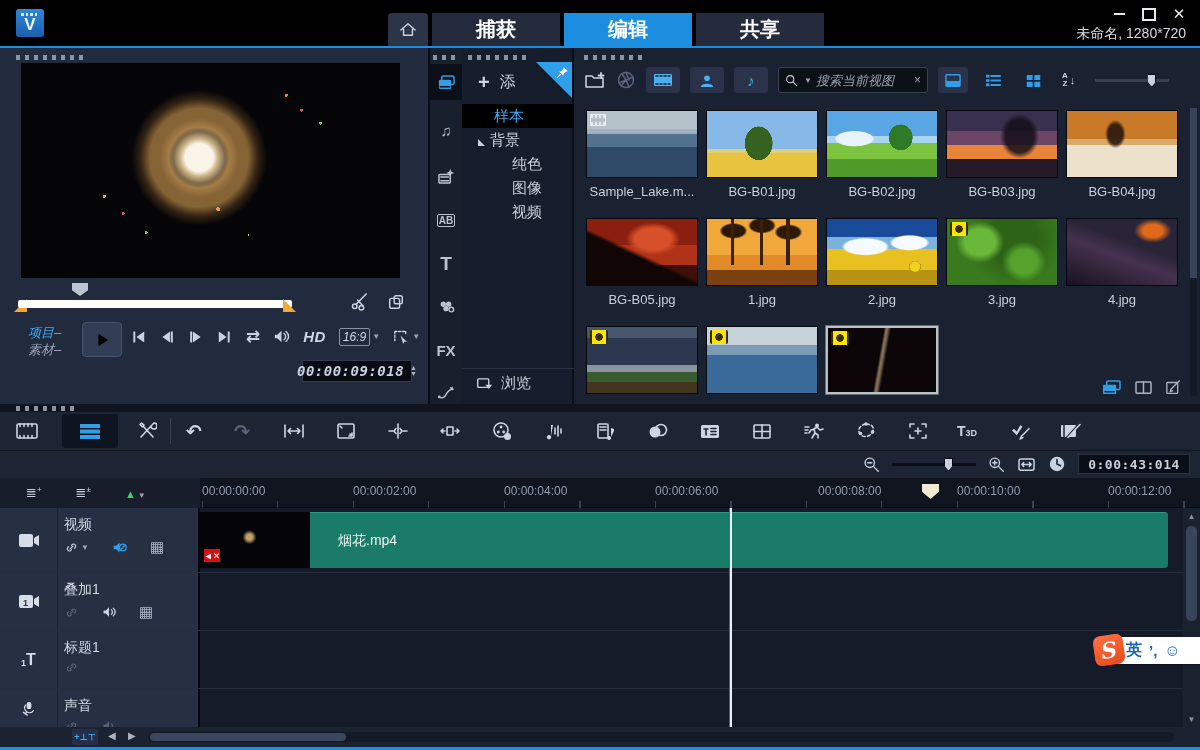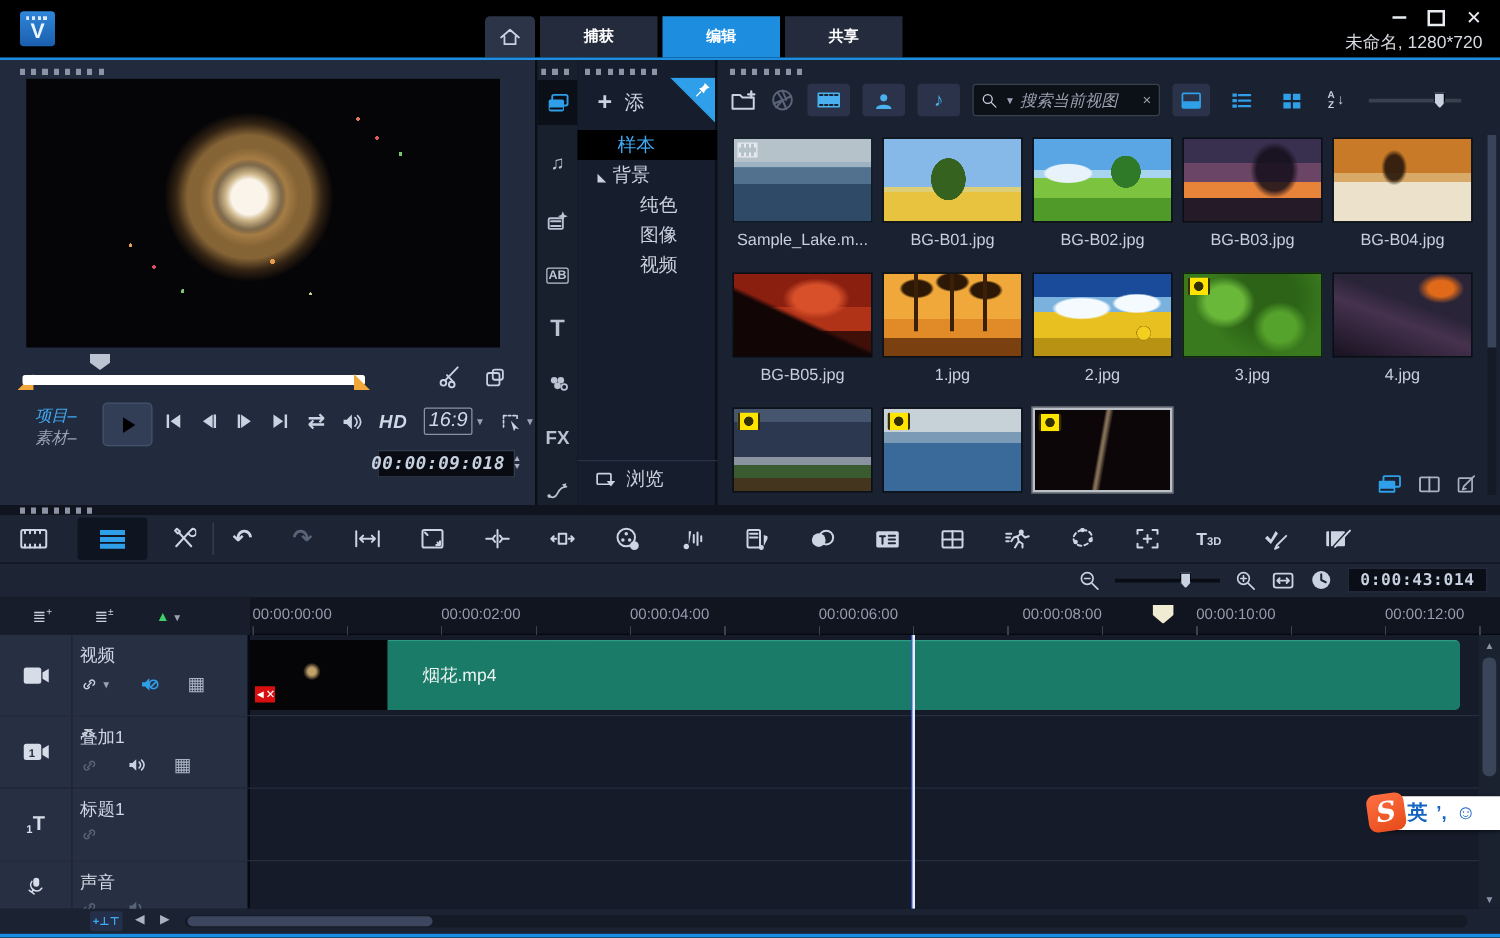--- a/index.html
+++ b/index.html
@@ -17,22 +17,22 @@
     background:linear-gradient(180deg,#2f86d8,#1b5fae); color:#eaf4ff; font-weight:bold; font-size:17px;
     display:flex; align-items:flex-end; justify-content:center; padding-bottom:2px; }
   .logo::before { content:""; position:absolute; top:4px; left:5px; width:18px; height:3px;
     background:repeating-linear-gradient(90deg,#dceaff 0 2.6px,transparent 2.6px 4.6px); }
   .menus { position:absolute; left:58px; top:0; height:46px; display:flex; align-items:center; gap:34px;
     color:#e6e9ef; font-size:15px; }
   .menu { cursor:default; }
   .homebtn { position:absolute; left:388px; top:13px; width:40px; height:33px; background:#2c3447;
     border-radius:4px 4px 0 0; display:flex; align-items:center; justify-content:center; color:#d6dce8; }
   .tabs { position:absolute; left:432px; top:13px; display:flex; }
-  .tab { width:94px; height:33px; margin-right:4px; background:#232b3d; color:#fff; font-weight:bold;
-    font-size:12px; display:flex; align-items:center; justify-content:center; }
+  .tab { width:128px; height:33px; margin-right:4px; background:#232b3d; color:#fff; font-weight:bold;
+    font-size:20px; display:flex; align-items:center; justify-content:center; }
   .tab.active { background:#1d8de0; }
   .winctl { position:absolute; right:14px; top:8px; display:flex; gap:16px; align-items:center; }
   .wc { width:14px; height:12px; display:flex; align-items:center; justify-content:center; color:#e8ecf2; }
   .wc-min::before { content:""; width:11px; height:2px; background:#e8ecf2; }
   .wc-max::before { content:""; width:10px; height:9px; border:2px solid #e8ecf2; }
   .wc-close { font-size:15px; font-weight:bold; }
   .projlabel { position:absolute; right:14px; top:25px; color:#d7dbe2; font-size:14px; }
 
   
   .main { position:absolute; top:48px; left:0; width:1200px; height:356px; }
@@ -63,21 +63,21 @@
   .handle.r { right:0; clip-path:polygon(0 0,0 100%,100% 100%); }
   .trimtools { position:absolute; left:350px; top:244px; display:flex; gap:18px; }
   .translabels { position:absolute; left:28px; top:276px; font-size:13px; line-height:17px; }
   .translabels .proj { color:#3fa9f5; }
   .translabels .clip { color:#9aa3b5; }
   .playbtn { position:absolute; left:82px; top:274px; width:40px; height:35px; background:#323e56;
     border:1px solid #46536e; border-radius:4px; display:flex; align-items:center; justify-content:center; }
   .transport { position:absolute; left:130px; top:278px; display:flex; align-items:center; gap:13px; }
   .loopglyph { font-size:17px; font-weight:bold; }
   .hd { font-weight:bold; font-size:15px; color:#cfd8e6; letter-spacing:.5px; }
-  .aspect { font-size:16px; color:#cfd8e6; border:1px solid #8a93a6; border-radius:2px; padding:1px 3px; }
+  .aspect { font-size:12px; color:#cfd8e6; border:1px solid #8a93a6; border-radius:2px; padding:1px 3px; }
   .dd { font-size:8px; color:#9aa3b5; margin-left:2px; }
   .tcbox { position:absolute; left:302px; top:312px; width:110px; height:22px; background:#080c12;
     border:1px solid #333c4e; display:flex; align-items:center; justify-content:center; gap:6px; }
   .digi { font-family:"DejaVu Sans Mono",monospace; font-weight:bold; color:#c6d0de; font-size:14px; letter-spacing:.5px; }
   .stepper { display:flex; flex-direction:column; font-size:7px; color:#aab3c2; line-height:6px; }
 
   
   .strip { position:absolute; left:430px; top:0; width:32px; height:356px; background:#181f2d; }
   .strip .dots { position:absolute; top:7px; left:3px; width:26px; }
   .sicon { position:absolute; left:0; width:32px; height:36px; display:flex; align-items:center; justify-content:center;

